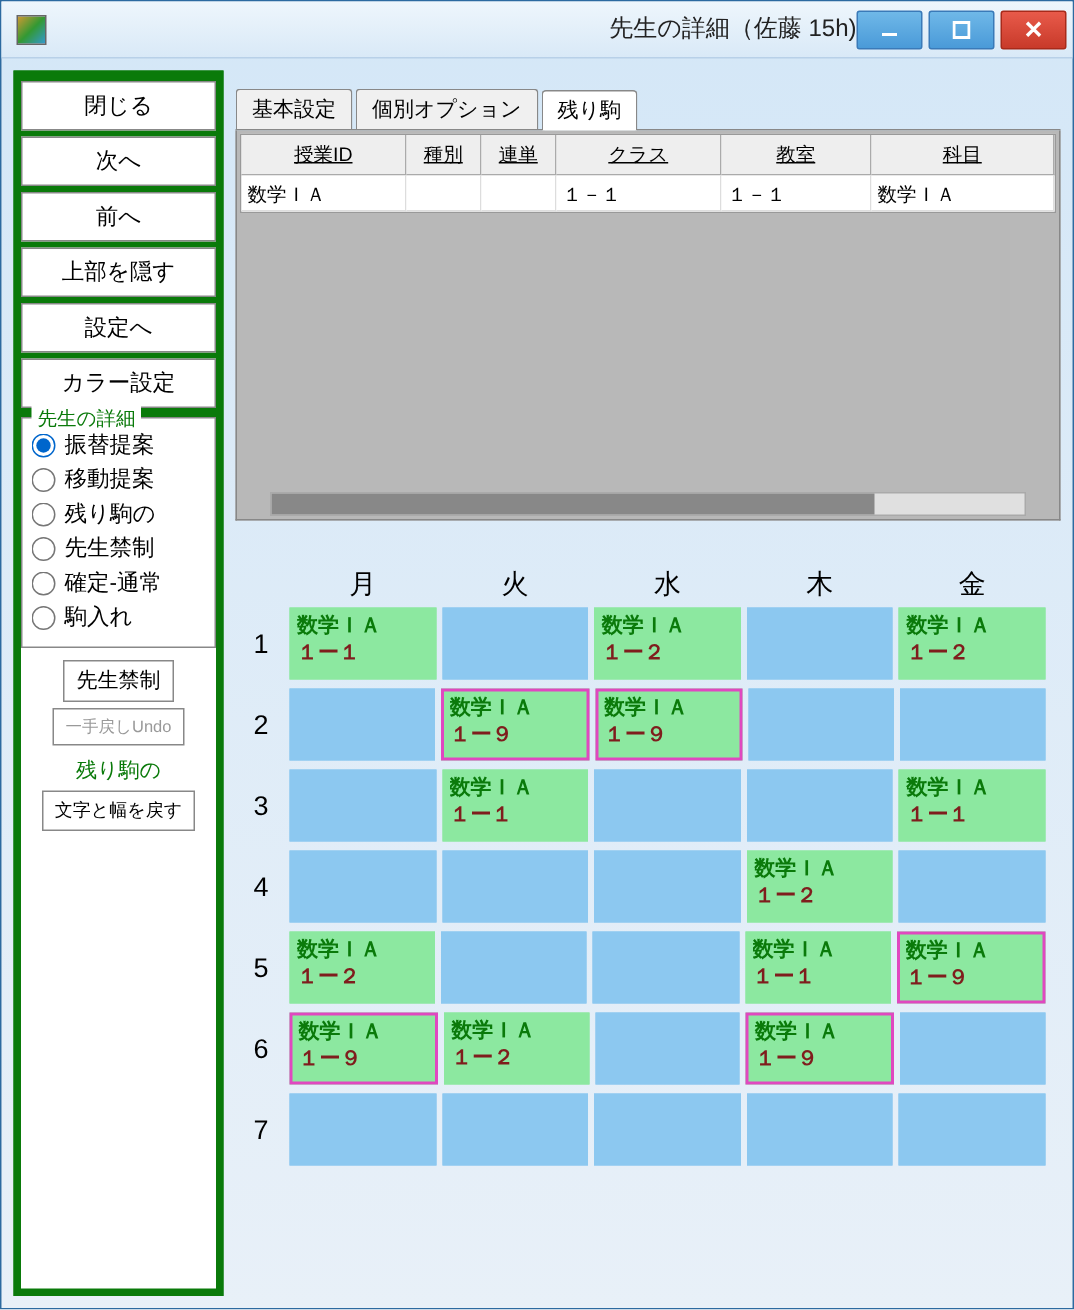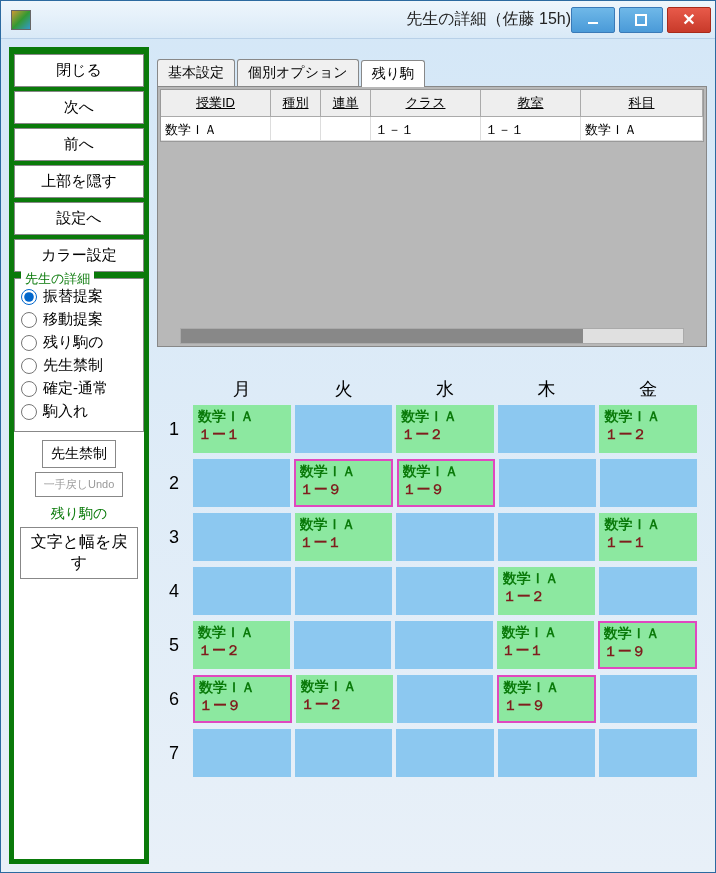--- a/index.html
+++ b/index.html
@@ -111,21 +111,21 @@
               <input type="radio" name="mode" style="">
               <span>駒入れ</span>
             </label>
           </div>
       </div>
 
       <div class="sidebar-lower">
         <div class="small-btn">先生禁制</div>
         <div class="small-btn disabled">一手戻しUndo</div>
         <div class="side-label">残り駒の</div>
-        <div class="small-btn" style="font-size:16px;text-align:center;">文字と幅を戻す</div>
+        <div class="small-btn" style="font-size:12px;text-align:center;">文字と幅を戻す</div>
       </div>
     </div>
 
     <div class="main">
       <div class="tabs">
         <div class="tab">基本設定</div>
         <div class="tab">個別オプション</div>
         <div class="tab active">残り駒</div>
       </div>
       <div class="tabpanel">

